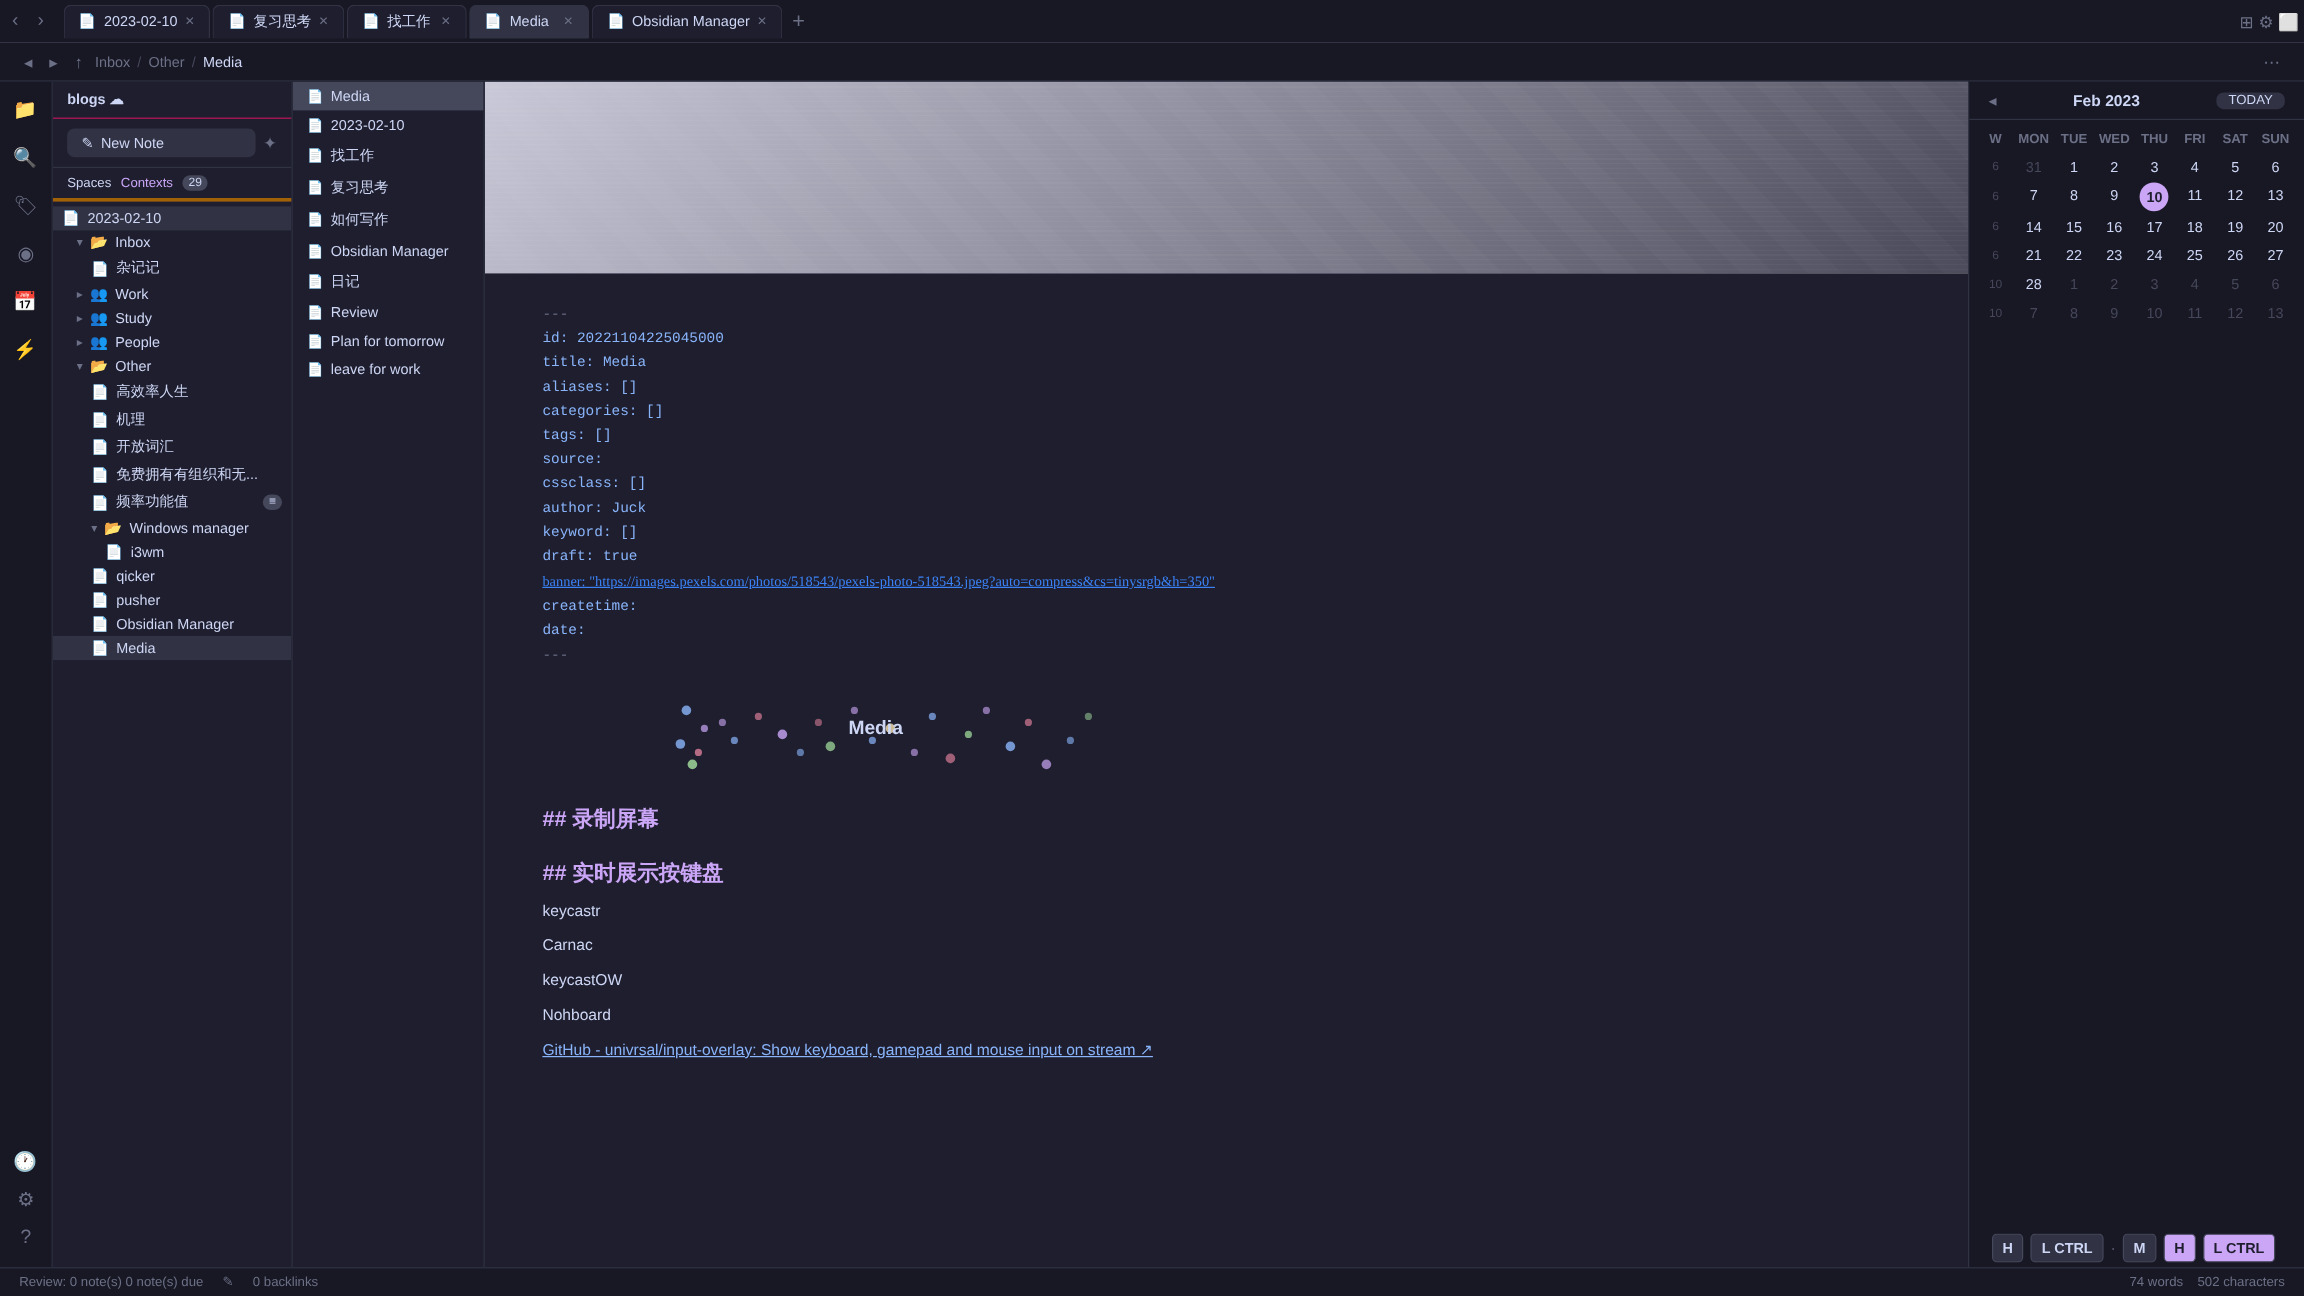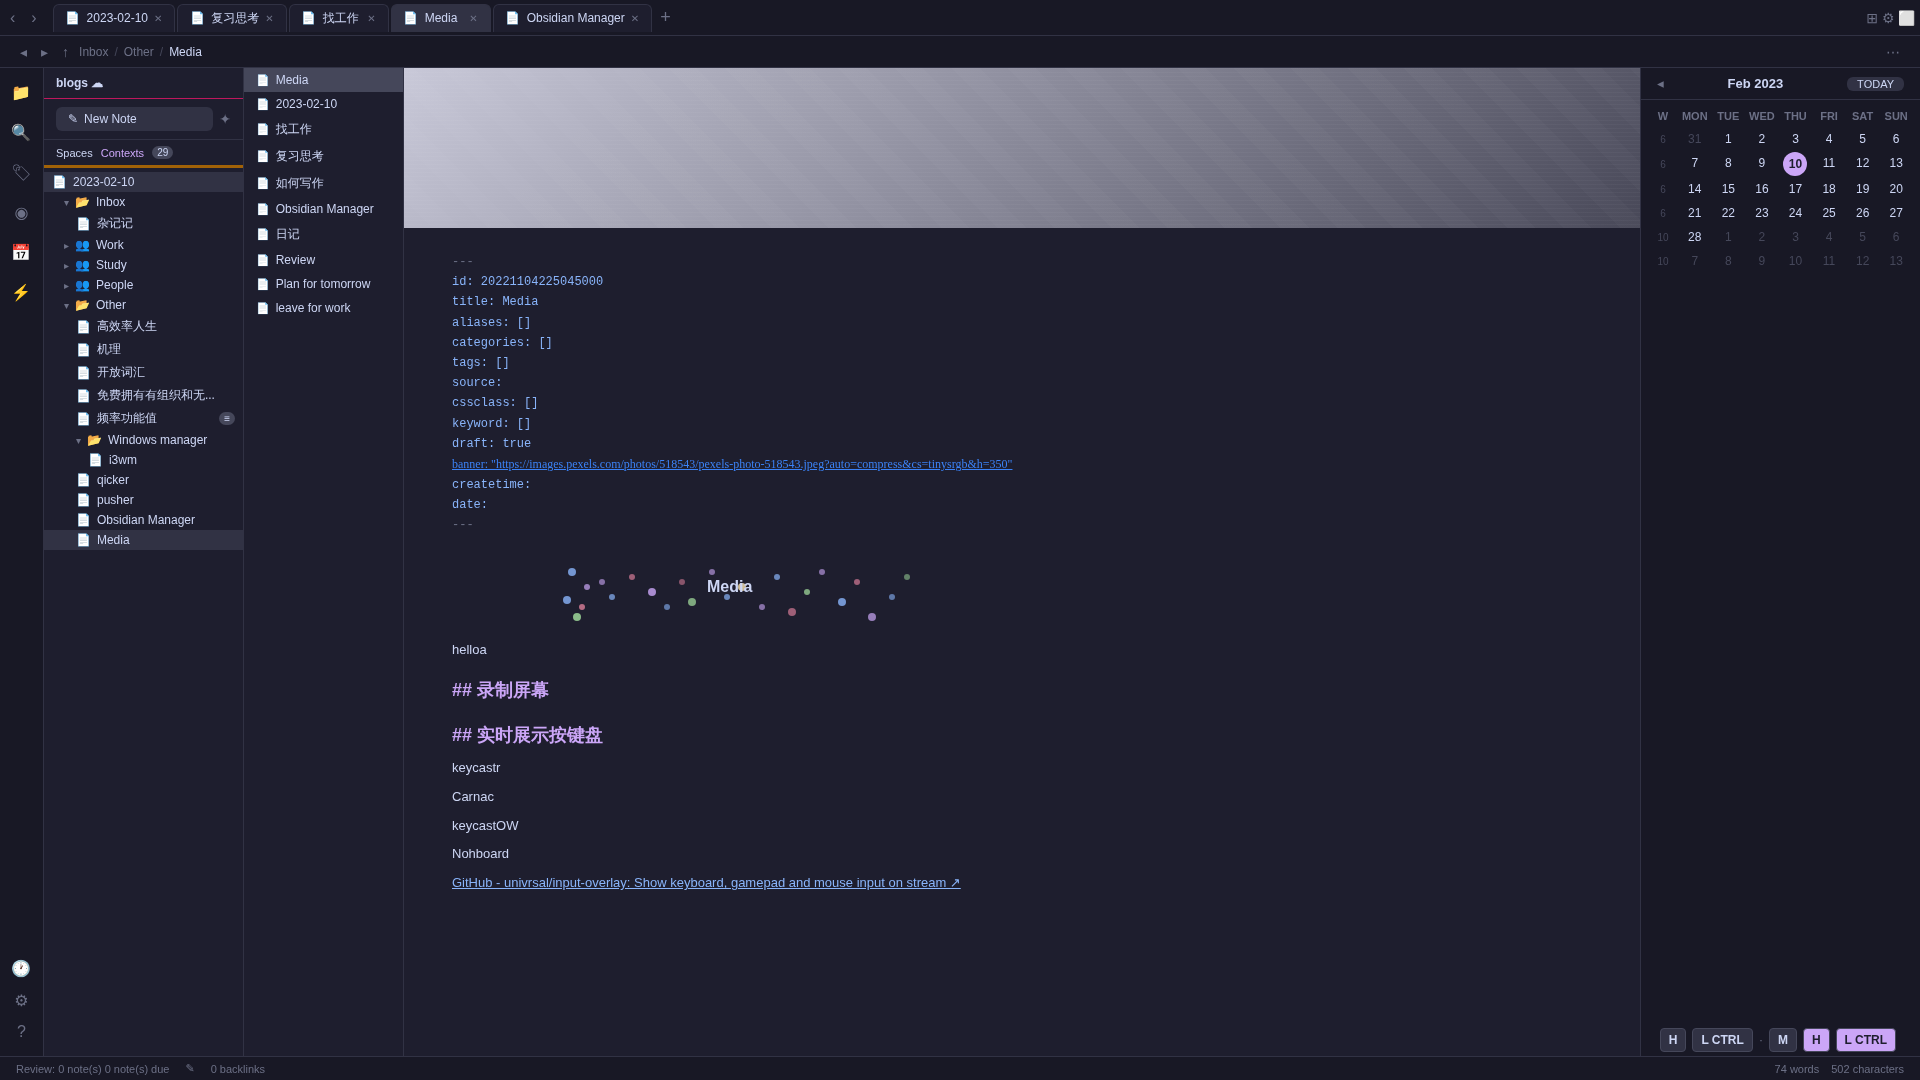--- a/index.html
+++ b/index.html
@@ -333,20 +333,21 @@
 
       <div class="frontmatter">
         <div class="fm-line"><span class="fm-sep">---</span></div>
         <div class="fm-line"><span class="fm-key">id: 20221104225045000</span></div>
         <div class="fm-line"><span class="fm-key">title: Media</span></div>
         <div class="fm-line"><span class="fm-key">aliases: []</span></div>
         <div class="fm-line"><span class="fm-key">categories: []</span></div>
         <div class="fm-line"><span class="fm-key">tags: []</span></div>
         <div class="fm-line"><span class="fm-key">source:</span></div>
         <div class="fm-line"><span class="fm-key">cssclass: []</span></div>
+        <div class="fm-line"><span class="fm-key">author: Juck</span></div>
         <div class="fm-line"><span class="fm-key">keyword: []</span></div>
         <div class="fm-line"><span class="fm-key">draft: true</span></div>
         <div class="fm-line"><span class="fm-url">banner: "https://images.pexels.com/photos/518543/pexels-photo-518543.jpeg?auto=compress&amp;cs=tinysrgb&amp;h=350"</span></div>
         <div class="fm-line"><span class="fm-key">createtime:</span></div>
         <div class="fm-line"><span class="fm-key">date:</span></div>
         <div class="fm-line"><span class="fm-sep">---</span></div>
       </div>
 
       <div class="doc-body">
 
@@ -376,21 +377,20 @@
               <circle cx="350" cy="50" r="4" fill="#89b4fa" opacity="0.8"></circle>
               <circle cx="365" cy="30" r="3" fill="#f38ba8" opacity="0.6"></circle>
               <circle cx="380" cy="65" r="4" fill="#cba6f7" opacity="0.7"></circle>
               <circle cx="400" cy="45" r="3" fill="#89b4fa" opacity="0.6"></circle>
               <circle cx="415" cy="25" r="3" fill="#a6e3a1" opacity="0.5"></circle>
               <text x="215" y="40" fill="#cdd6f4" font-size="16" font-weight="700">Media</text>
             </svg>
           </div>
         </div>
 
-        <p>helloa</p>
         <h2 class="doc-heading2">## 录制屏幕</h2>
         <h2 class="doc-heading2">## 实时展示按键盘</h2>
         <p>keycastr</p>
         <p>Carnac</p>
         <p>keycastOW</p>
         <p>Nohboard</p>
         <p><a class="doc-link" href="#">GitHub - univrsal/input-overlay: Show keyboard, gamepad and mouse input on stream ↗</a></p>
       </div>
     </div>
   </div>

